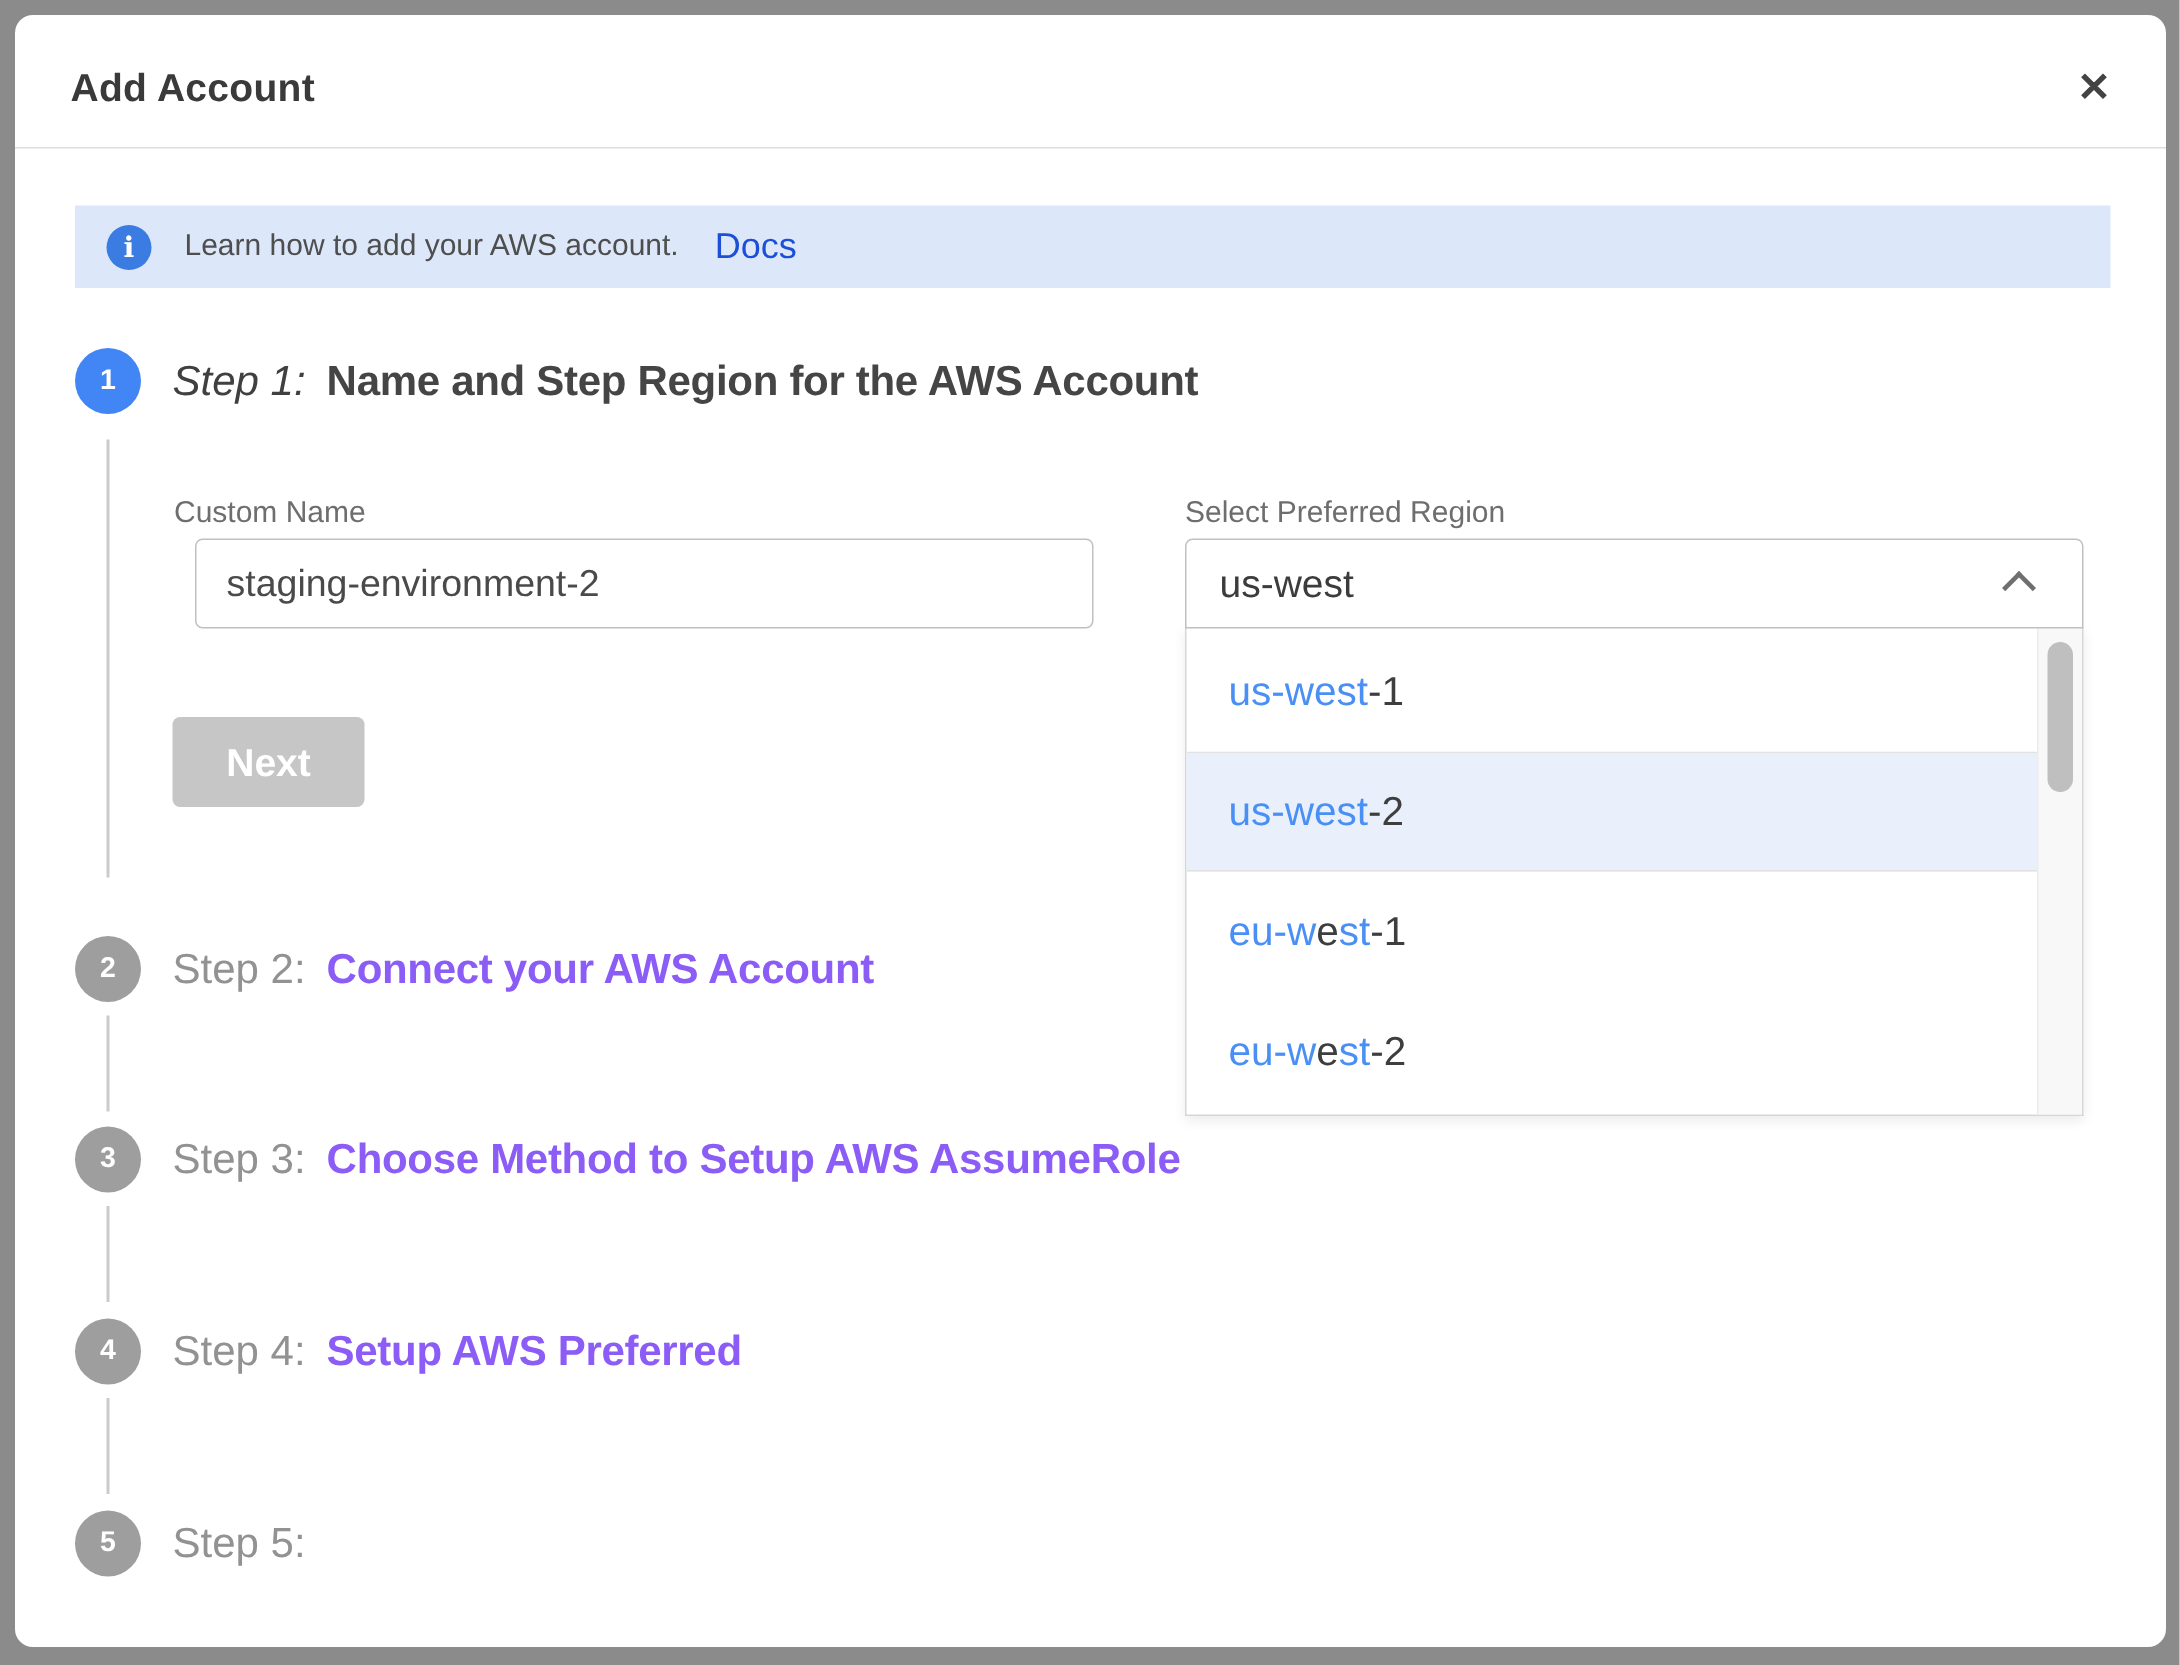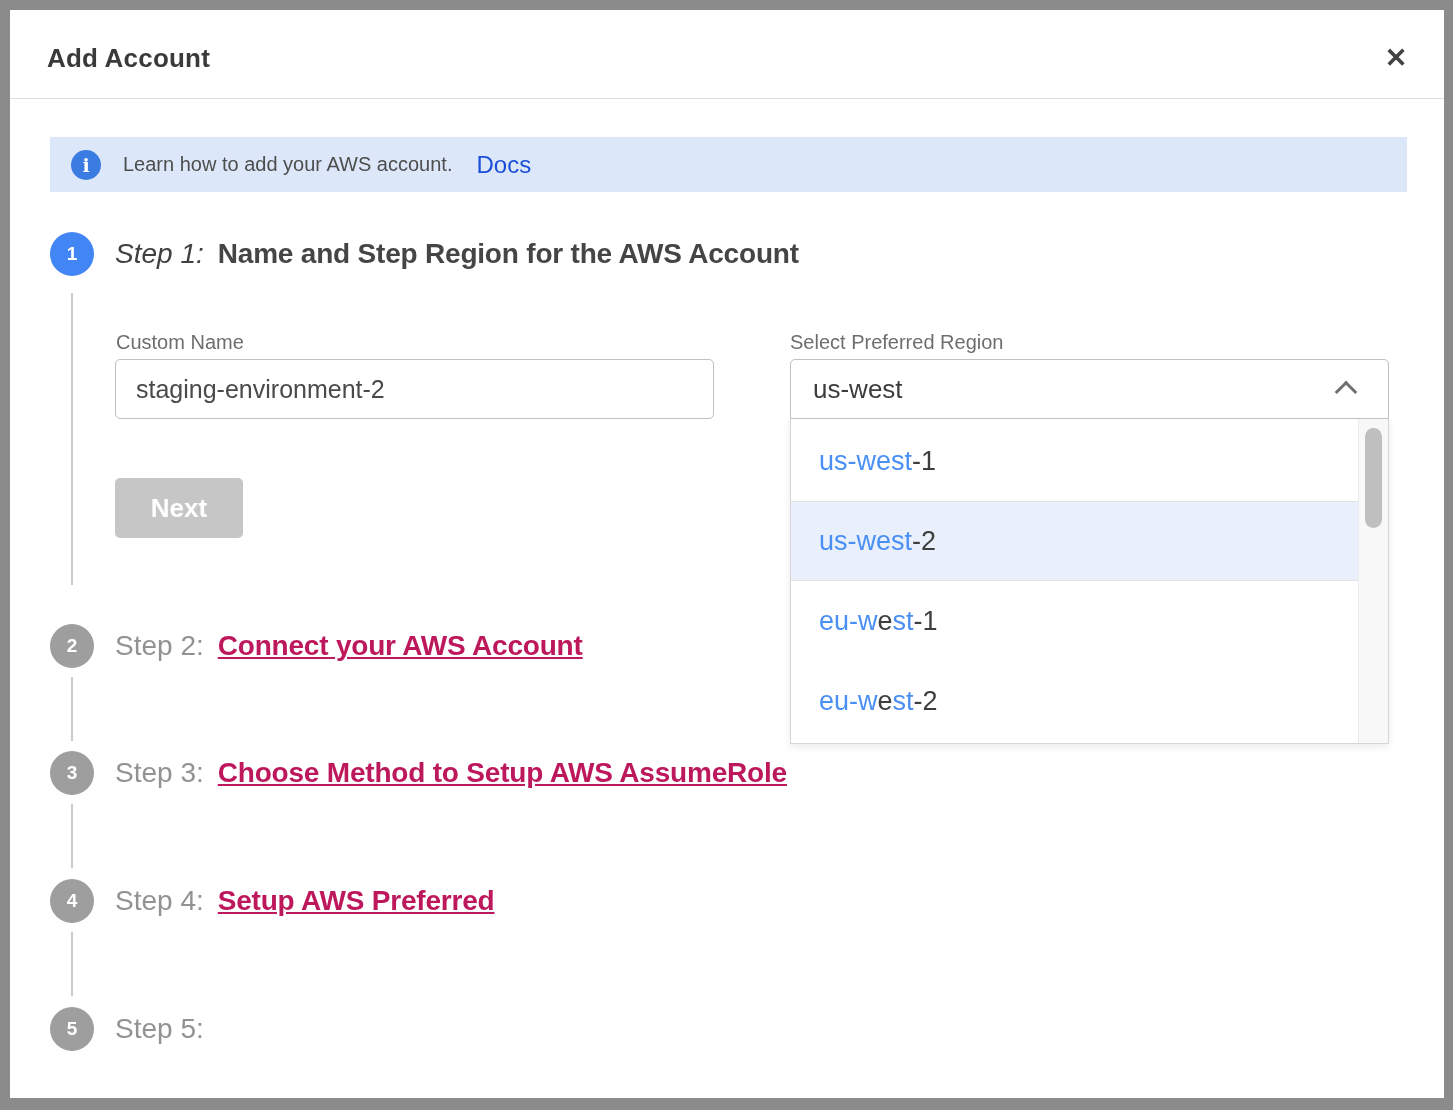--- a/index.html
+++ b/index.html
@@ -6,21 +6,21 @@
   html,body { width:1453px; height:1110px; }
   body {
     background:#8b8b8b;
     font-family:"Liberation Sans", sans-serif;
     position:relative;
     overflow:hidden;
   }
   .modal {
     position:absolute; left:10px; top:10px;
     width:1434px; height:1088px;
-    background:#ffffff; border-radius:0;
+    background:#ffffff; border-radius:12px;
   }
   
   .modal-header {
     position:absolute; left:0; top:0; width:100%; height:89px;
     border-bottom:1px solid #dedede;
   }
   .modal-title {
     position:absolute; left:37px; top:33px;
     font-size:26px; font-weight:700; color:#3a3a3a; letter-spacing:0.2px;
   }
@@ -61,27 +61,27 @@
   .step-head {
     position:absolute; left:105px; height:44px;
     display:flex; align-items:center; font-size:28px; white-space:nowrap;
   }
   .t1 { top:222px; } .t2 { top:614px; } .t3 { top:741px; } .t4 { top:869px; } .t5 { top:997px; }
   .step-label { font-weight:400; }
   .step-title { font-weight:700; margin-left:14px; letter-spacing:-0.2px; }
   .step-head.active .step-label { color:#404040;font-style:italic; }
   .step-head.active .step-title { color:#454545; }
   .step-head.inactive .step-label { color:#929292; }
-  .step-head.inactive .step-title { color:#be185d;text-decoration:underline; }
+  .step-head.inactive .step-title { color:#8b5cf6; }
   
   .field-label { position:absolute; font-size:20px; color:#6e6e6e; }
   .lbl-name { left:106px; top:321px; }
   .lbl-region { left:780px; top:321px; }
   .name-input {
-    position:absolute; left:105px; top:349px; width:599px; height:60px;
+    position:absolute; left:120px; top:349px; width:599px; height:60px;
     border:1.5px solid #c0c0c0; border-radius:5px; background:#ffffff;
     font-family:"Liberation Sans", sans-serif;
     font-size:25px; color:#4a4a4a; padding:0 20px; outline:none;
   }
   .next-btn {
     position:absolute; left:105px; top:468px; width:128px; height:60px;
     background:#c6c6c6; border:none; border-radius:5px;
     color:#ffffff; font-size:26px; font-weight:700;
     font-family:"Liberation Sans", sans-serif; cursor:default;
   }

